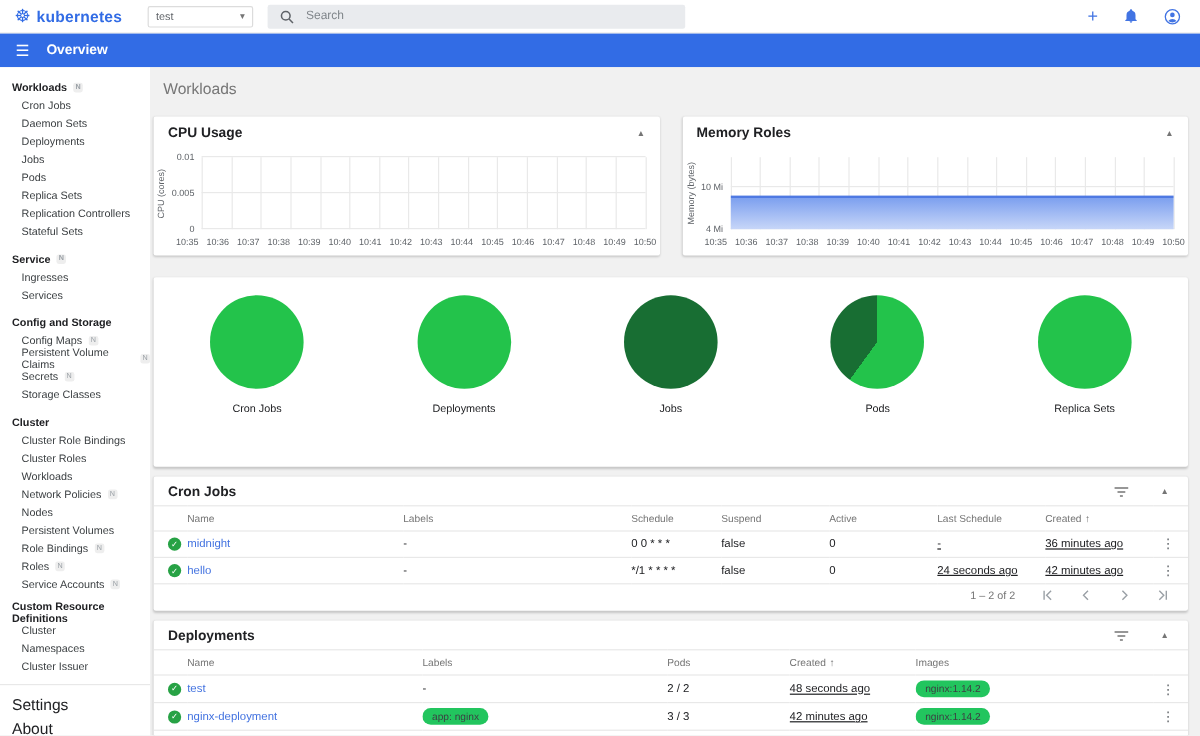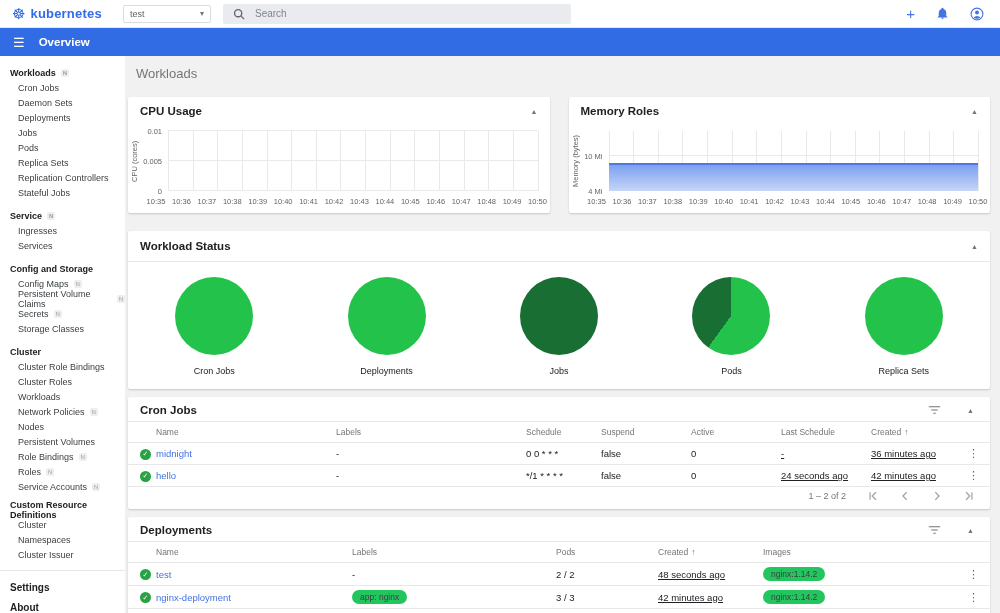--- a/index.html
+++ b/index.html
@@ -26,21 +26,21 @@
   .appbar-title{font-size:11.5px;font-weight:bold;}
 
   
   .body{display:flex;height:557px;}
   .sidebar{width:125px;background:#fff;padding-top:9px;overflow:hidden;flex-shrink:0;}
   .sb-header{font-size:9px;font-weight:bold;color:#202124;padding-left:10px;height:15px;display:flex;align-items:center;gap:5px;margin-top:8px;cursor:pointer;}
   .sb-header:first-child{margin-top:0;}
   .sb-item{font-size:9px;color:#3c4043;padding-left:18px;height:15px;display:flex;align-items:center;gap:5px;cursor:pointer;}
   .sb-badge{background:#eeeeee;color:#9aa0a6;font-size:6px;padding:1px 2px;border-radius:2px;line-height:1;}
   .sb-divider{border-top:1px solid #e8e8e8;margin:8px 0 6px;}
-  .sb-footer{font-size:10px;font-weight:bold;color:#202124;padding-left:10px;height:20px;display:flex;align-items:center;cursor:pointer;text-align:center;}
+  .sb-footer{font-size:13px;font-weight:normal;color:#202124;padding-left:10px;height:20px;display:flex;align-items:center;cursor:pointer;text-align:center;}
 
   .main{flex:1;background:#f1f1f1;padding:4px 10px 0 3px;overflow:hidden;}
   .page-title{font-size:13px;color:#767676;margin:6px 0 16px 8px;height:15px;}
 
   .card{background:#fff;border-radius:2px;box-shadow:0 1px 2px rgba(0,0,0,.18);}
 
   
   .charts-row{display:flex;gap:19px;}
   .chart-card{flex:1;height:116px;position:relative;}
   .chart-head{display:flex;justify-content:space-between;align-items:center;padding:8px 12px 4px;font-size:11.5px;font-weight:bold;color:#202124;}
@@ -147,21 +147,21 @@
       <div class="sb-item">
         <span>Pods</span>
       </div>
       <div class="sb-item">
         <span>Replica Sets</span>
       </div>
       <div class="sb-item">
         <span>Replication Controllers</span>
       </div>
       <div class="sb-item">
-        <span>Stateful Jobs</span>
+        <span>Stateful Sets</span>
       </div>
       <div class="sb-header">
         <span>Service</span>
         <span class="sb-badge">N</span>
       </div>
       <div class="sb-item">
         <span>Ingresses</span>
       </div>
       <div class="sb-item">
         <span>Services</span>
@@ -336,24 +336,20 @@
             <span style="left: 73.3333%;">10:46</span>
             <span style="left: 80%;">10:47</span>
             <span style="left: 86.6667%;">10:48</span>
             <span style="left: 93.3333%;">10:49</span>
             <span style="left: 100%;">10:50</span>
           </div>
       </div>
     </div>
 
     <div class="card status-card">
-      <div class="status-head">
-        <span>Workload Status</span>
-        <span class="caret-btn">▲</span>
-      </div>
       <div class="pies">
           <div class="pie-cell">
             <div class="pie" style="background: rgb(35, 195, 75);"></div>
             <div class="pie-label">Cron Jobs</div>
           </div>
           <div class="pie-cell">
             <div class="pie" style="background: rgb(35, 195, 75);"></div>
             <div class="pie-label">Deployments</div>
           </div>
           <div class="pie-cell">

